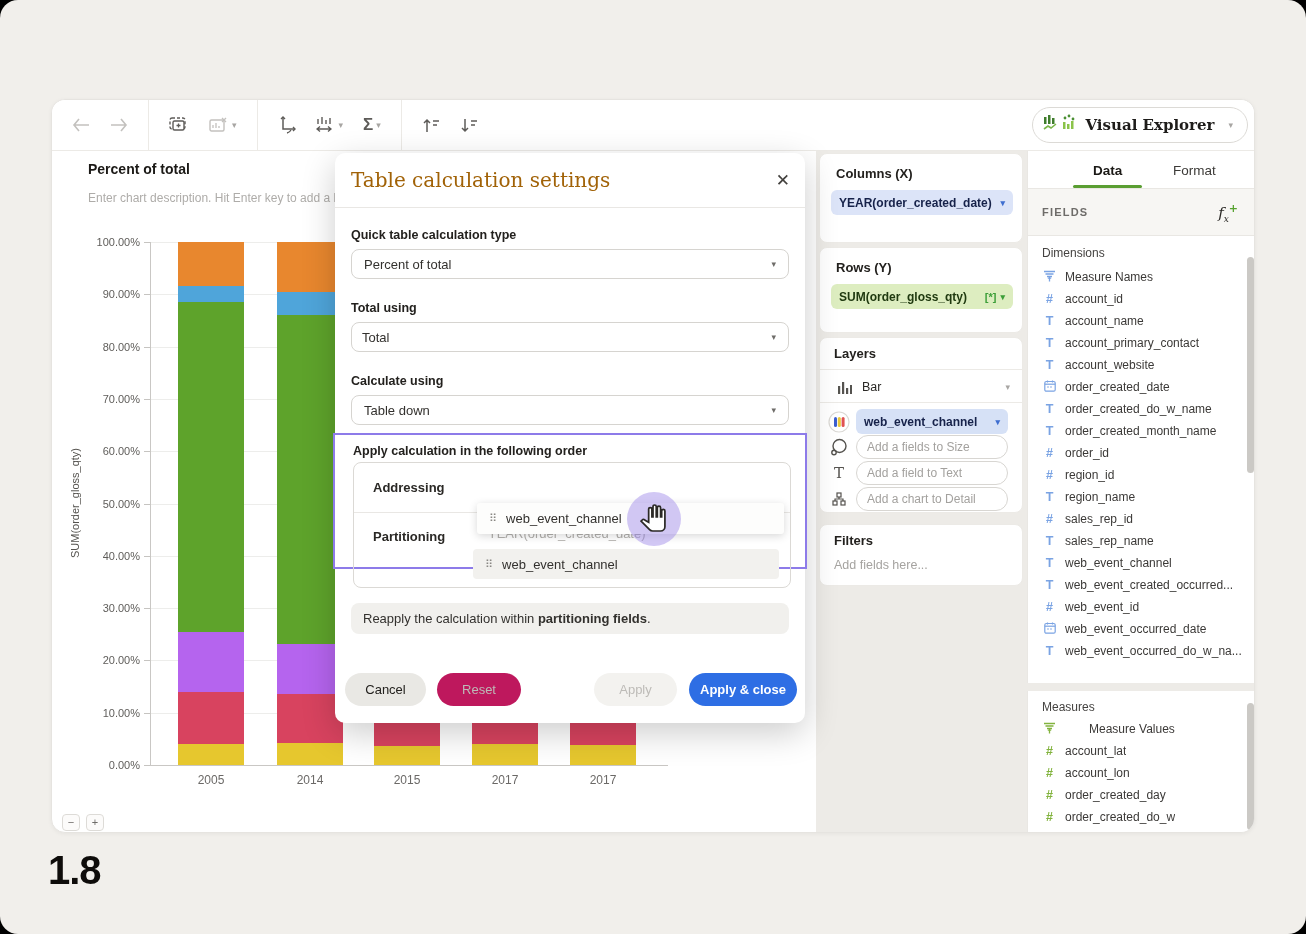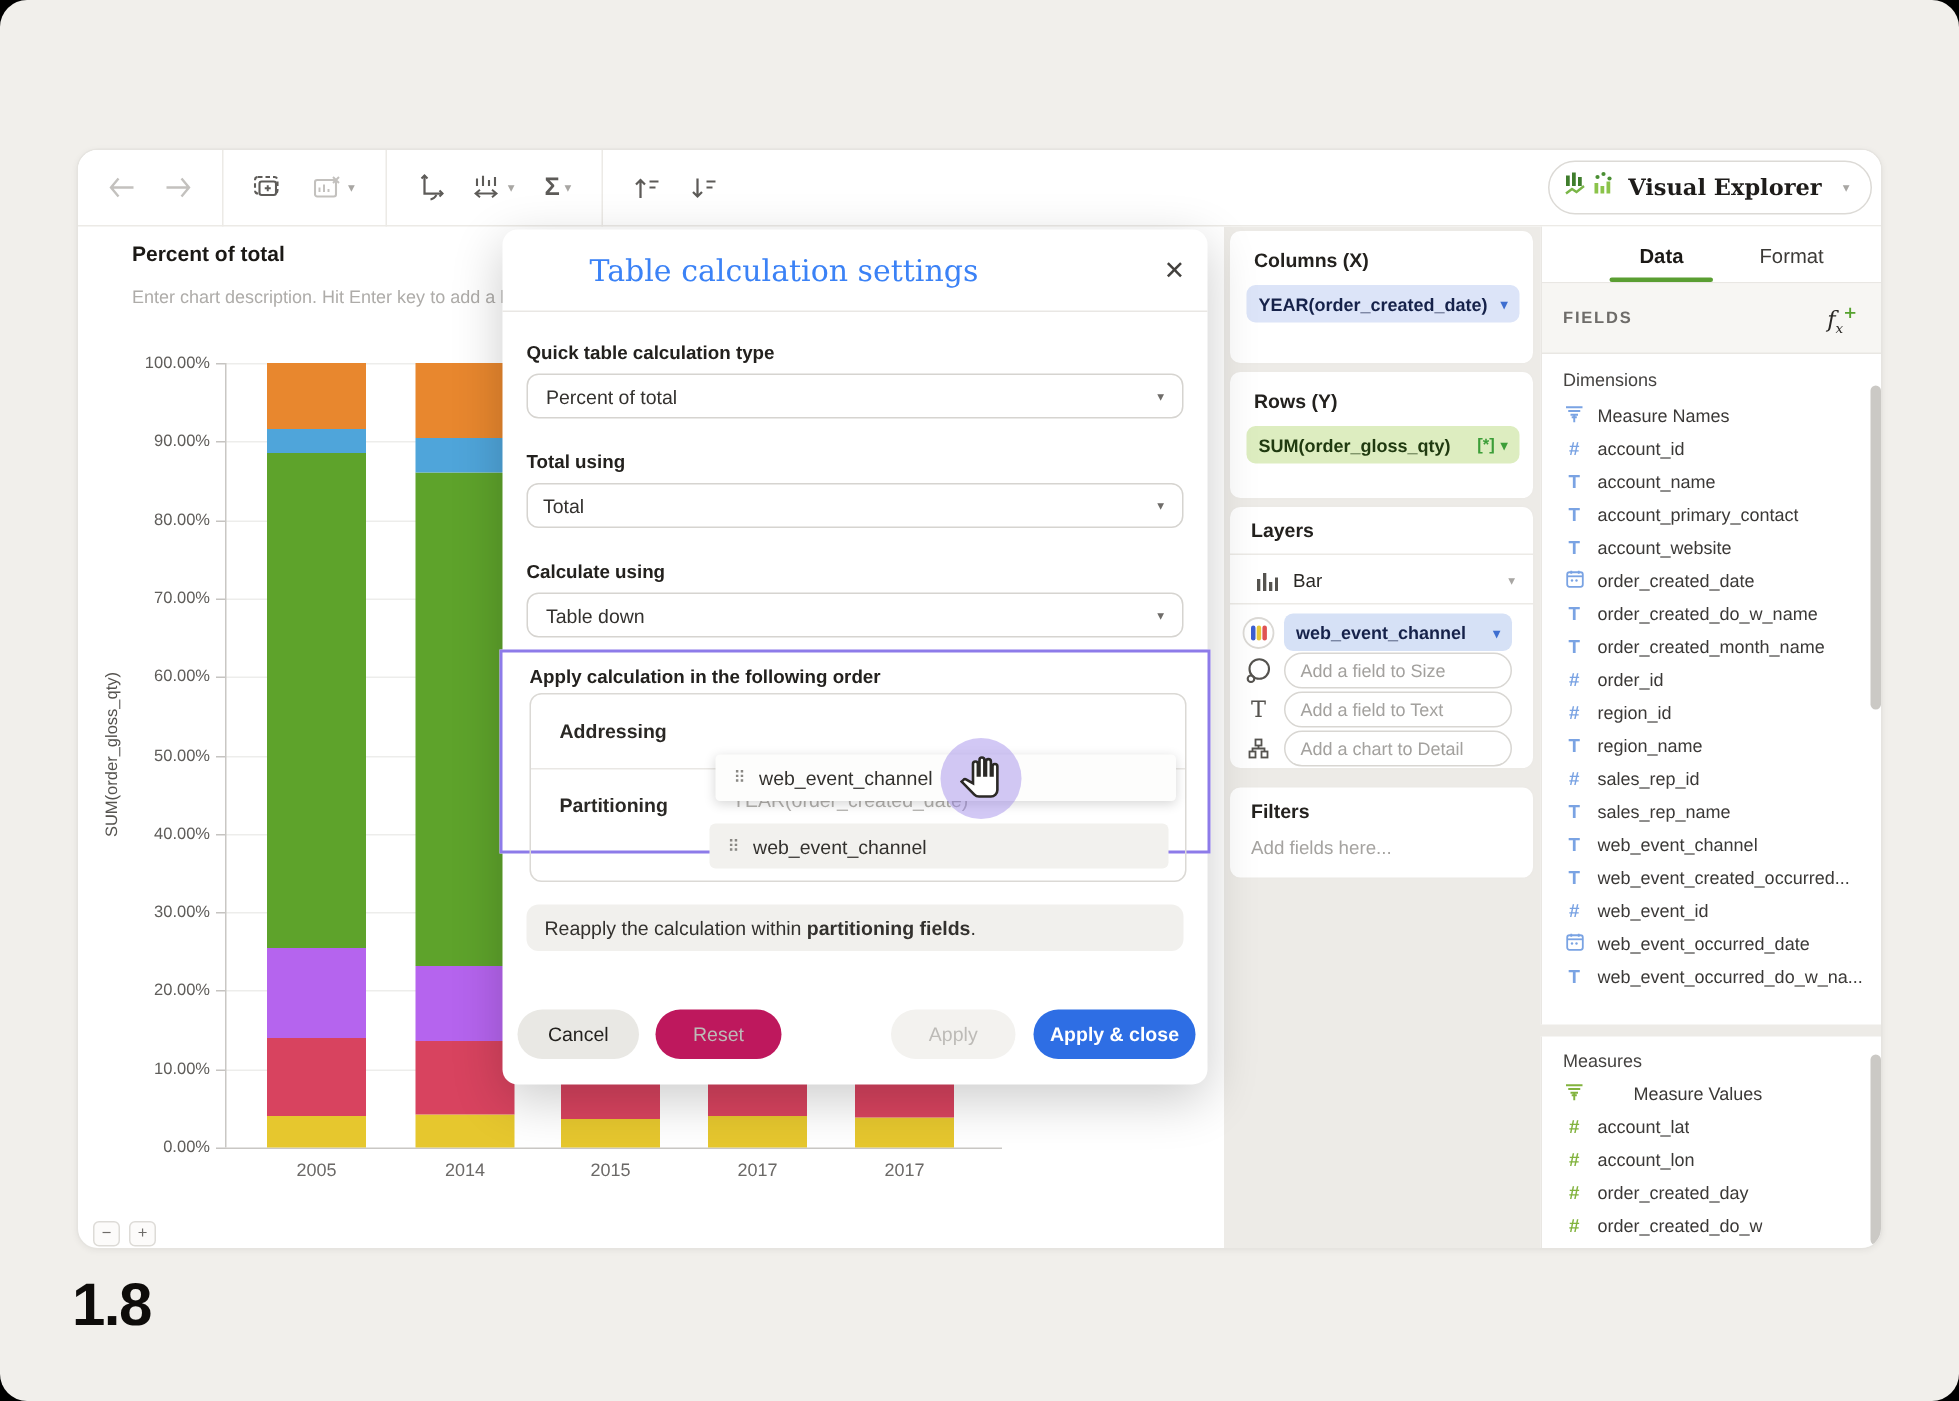--- a/index.html
+++ b/index.html
@@ -70,21 +70,21 @@
   .field-item .f-ic { width:15px; text-align:center; font-size:12.5px; font-weight:bold; flex:0 0 15px; }
   .field-item .f-name { font-size:12px; color:#3b3937; white-space:nowrap; overflow:hidden; }
   .dim .f-ic { color:#7aa3e3; }
   .mea .f-ic { color:#82b33e; }
   .scroll-thumb { position:absolute; width:7px; border-radius:4px; background:#cbc9c5; }
 
   
   #modal { position:absolute; left:335px; top:153px; width:470px; height:570px; background:#fff;
     border-radius:10px; box-shadow:0 10px 34px rgba(0,0,0,.20); z-index:40; }
   #modal-header { position:relative; height:55px; border-bottom:1px solid #e9e7e4; }
-  #modal-title { position:absolute; left:16px; top:15px; font-family:"DejaVu Serif", serif; font-size:20px; color:#3b82f6;margin-left:42px; }
+  #modal-title { position:absolute; left:16px; top:15px; font-family:"DejaVu Serif", serif; font-size:20px; color:#a16207; }
   #modal-close { position:absolute; right:15px; top:17px; font-size:17px; color:#43413e; cursor:pointer; }
   .fgroup-label { position:absolute; left:16px; font-size:12.5px; font-weight:bold; color:#23211e; }
   .select { position:absolute; left:16px; width:438px; height:30px; border:1px solid #d6d4d0; border-radius:8px;
     display:flex; align-items:center; padding:0 12px; font-size:13px; color:#33312e; cursor:pointer; background:#fff; }
   .select .sel-chev { margin-left:auto; color:#6e6c69; font-size:9px; }
   #order-section { position:absolute; left:-2px; top:280px; width:474px; height:136px; border:2.5px solid #8d7be9; background:#fff; }
   #order-label { position:absolute; left:18px; top:9px; font-size:12.5px; font-weight:bold; color:#23211e; }
   #order-box { position:absolute; left:18px; top:27px; width:438px; height:126px; border:1px solid #dbd9d5; border-radius:8px; }
   .order-row-label { position:absolute; left:19px; font-size:13px; font-weight:bold; color:#2a2825; }
   #order-div { position:absolute; left:0; top:49px; width:100%; height:1px; background:#e9e7e4; }
@@ -255,21 +255,21 @@
         </div>
       </div>
       <div class="layer-row" style="position:absolute; left:8px; top:97px; width:188px;">
         <span class="mini-icon">
           <svg width="18" height="18" viewBox="0 0 18 18">
               <circle cx="9.5" cy="8" r="6.5" stroke="#55534f" stroke-width="1.4" fill="none"></circle>
               <circle cx="4" cy="14.5" r="2.2" stroke="#55534f" stroke-width="1.4" fill="none"></circle>
             </svg>
         </span>
         <div class="ghost-pill" style="width:152px;">
-          <span>Add a field to Size</span>
+          <span>Add a fields to Size</span>
         </div>
       </div>
       <div class="layer-row" style="position:absolute; left:8px; top:123px; width:188px;">
         <span class="mini-icon" style="font-family:'DejaVu Serif',serif; font-size:15px;">T</span>
         <div class="ghost-pill" style="width:152px;">
           <span>Add a field to Text</span>
         </div>
       </div>
       <div class="layer-row" style="position:absolute; left:8px; top:149px; width:188px;">
         <span class="mini-icon">

